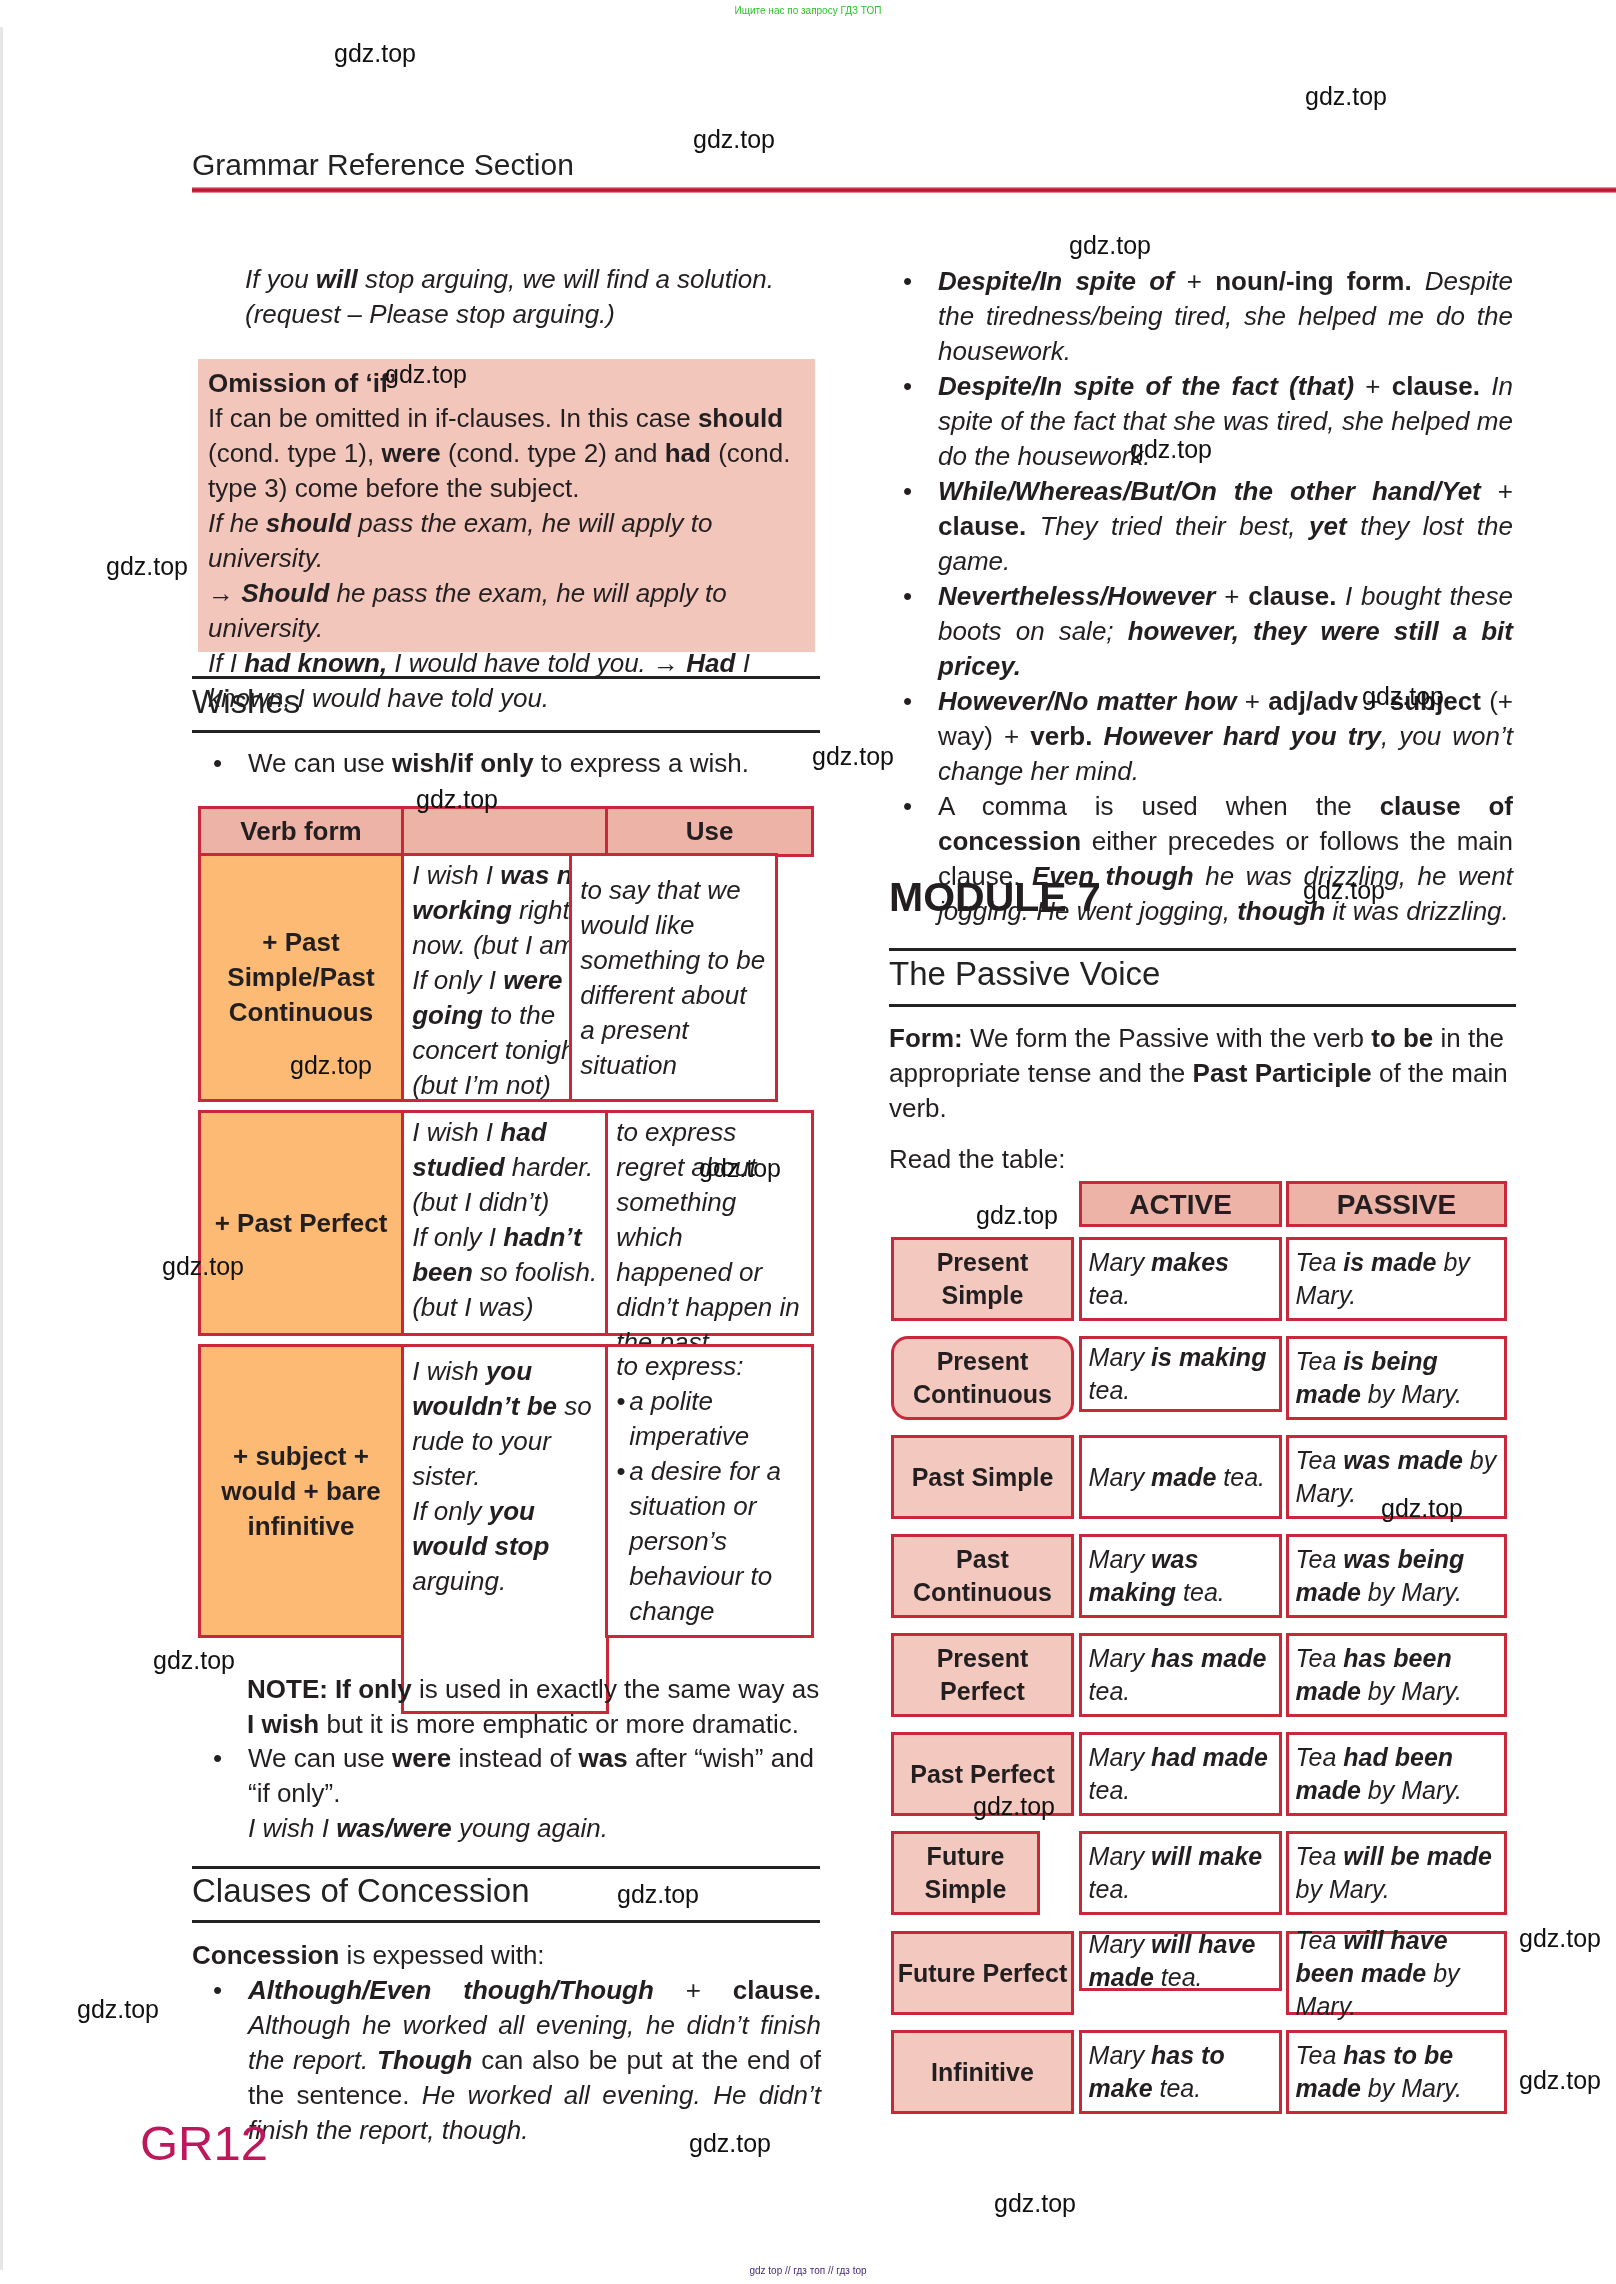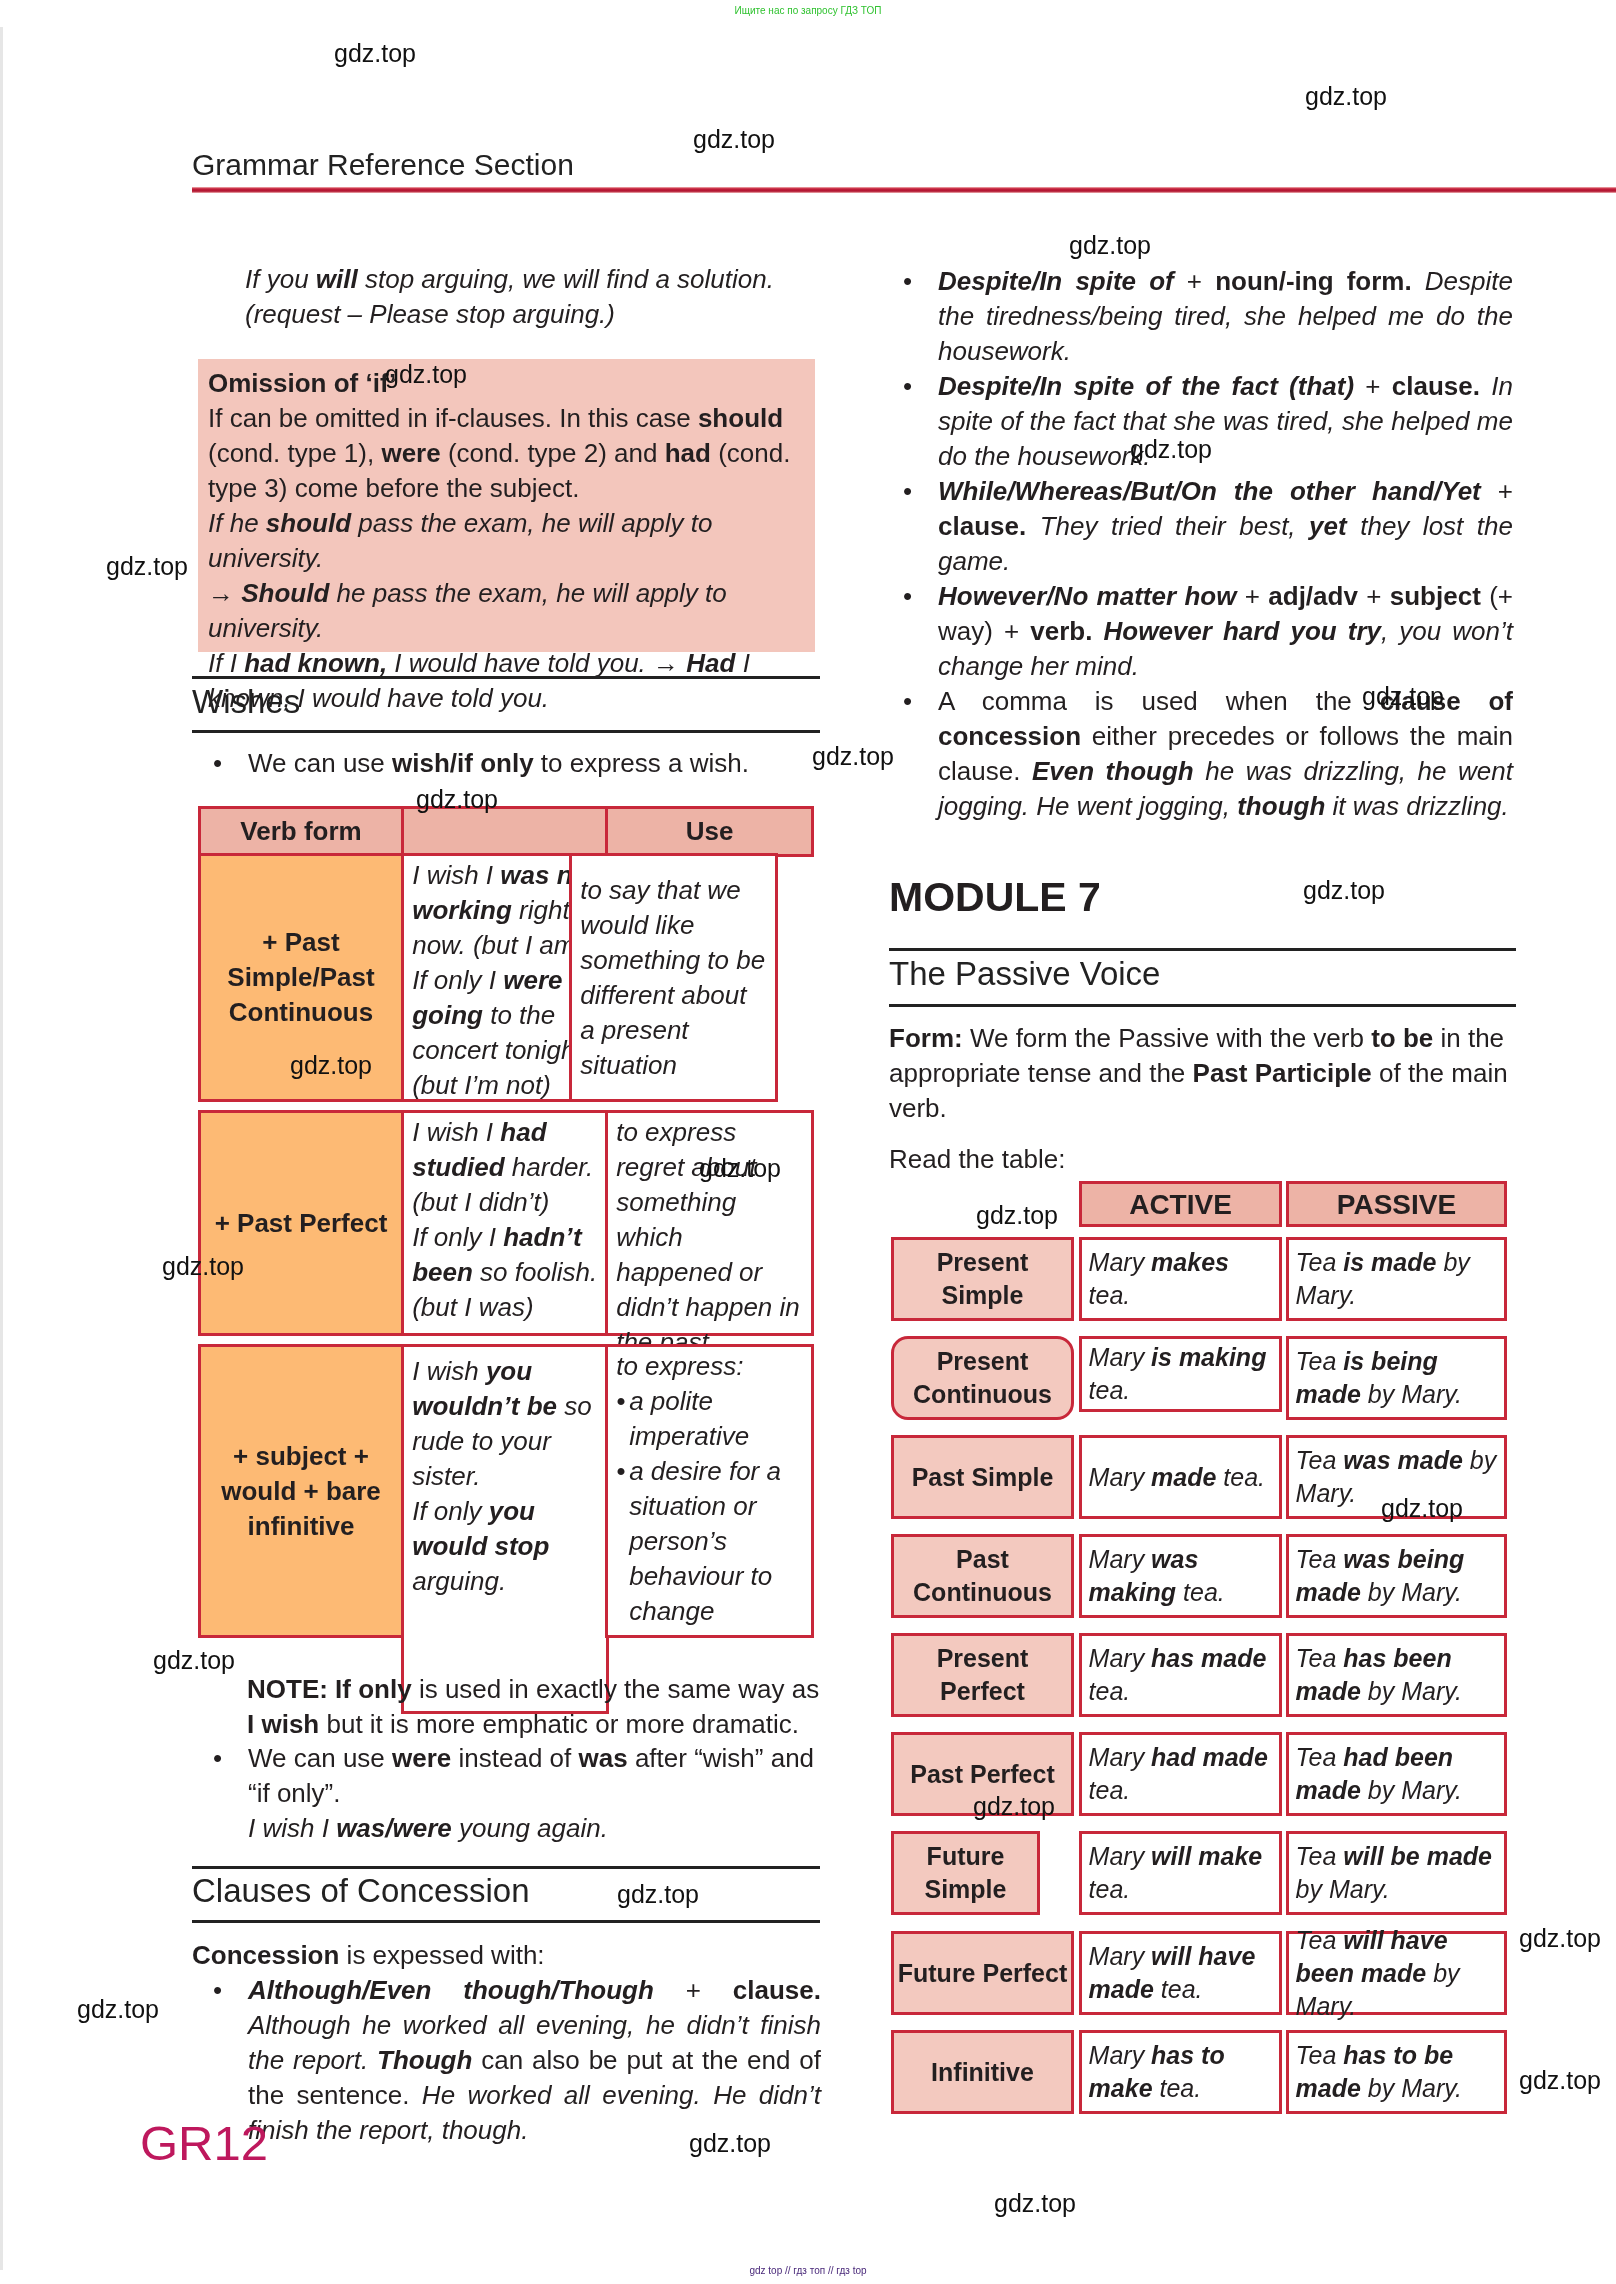--- a/index.html
+++ b/index.html
@@ -132,20 +132,23 @@
   <li>
     <b class="it">Despite/In spite of</b><span> + </span><b>noun/-ing form.</b><span class="it"> Despite the tiredness/being tired, she helped me do the housework.</span>
   </li>
   <li>
     <b class="it">Despite/In spite of the fact (that)</b><span> + </span><b>clause.</b><span class="it"> In spite of the fact that she was tired, she helped me do the housework.</span>
   </li>
   <li>
     <b class="it">While/Whereas/But/On the other hand/Yet</b><span> + </span><b>clause.</b><span class="it"> They tried their best, </span><b class="it">yet</b><span class="it"> they lost the game.</span>
   </li>
   <li>
+    <b class="it">Nevertheless/However</b><span> + </span><b>clause.</b><span class="it"> I bought these boots on sale; </span><b class="it">however, they were still a bit pricey.</b>
+  </li>
+  <li>
     <b class="it">However/No matter how</b><span> + </span><b>adj/adv</b><span> + </span><b>subject</b><span> (+ way) + </span><b>verb.</b><span> </span><b class="it">However hard you try</b><span class="it">, you won’t change her mind.</span>
   </li>
   <li>
     <span>A comma is used when the </span><b>clause of concession</b><span> either precedes or follows the main clause. </span><b class="it">Even though</b><span class="it"> he was drizzling, he went jogging. He went jogging, </span><b class="it">though</b><span class="it"> it was drizzling.</span>
   </li>
 </ul>
 
 <div class="module">MODULE 7</div>
 
 <div class="hr" style="left:889px; top:948px; width:627px;"></div>
@@ -204,21 +207,21 @@
       <div><span>Tea </span><b>had been made</b><span> by Mary.</span></div>
     </div>
     <div class="pcell pl" style="left: 891px; top: 1831px; width: 149px; height: 84px;">Future Simple</div>
     <div class="pcell pb" style="left: 1079px; top: 1831px; width: 203px; height: 84px;">
       <div><span>Mary </span><b>will make</b><span> tea.</span></div>
     </div>
     <div class="pcell pb" style="left: 1286px; top: 1831px; width: 221px; height: 84px;">
       <div><span>Tea </span><b>will be made</b><span> by Mary.</span></div>
     </div>
     <div class="pcell pl" style="left: 891px; top: 1931px; width: 183px; height: 84px;">Future Perfect</div>
-    <div class="pcell pb" style="left: 1079px; top: 1931px; width: 203px; height: 84px;">
+    <div class="pcell pb" style="left: 1079px; top: 1931px; width: 203px; height: 60px;">
       <div><span>Mary </span><b>will have made</b><span> tea.</span></div>
     </div>
     <div class="pcell pb" style="left: 1286px; top: 1931px; width: 221px; height: 84px;">
       <div><span>Tea </span><b>will have been made</b><span> by Mary.</span></div>
     </div>
     <div class="pcell pl" style="left: 891px; top: 2030px; width: 183px; height: 84px;">Infinitive</div>
     <div class="pcell pb" style="left: 1079px; top: 2030px; width: 203px; height: 84px;">
       <div><span>Mary </span><b>has to make</b><span> tea.</span></div>
     </div>
     <div class="pcell pb" style="left: 1286px; top: 2030px; width: 221px; height: 84px;">

